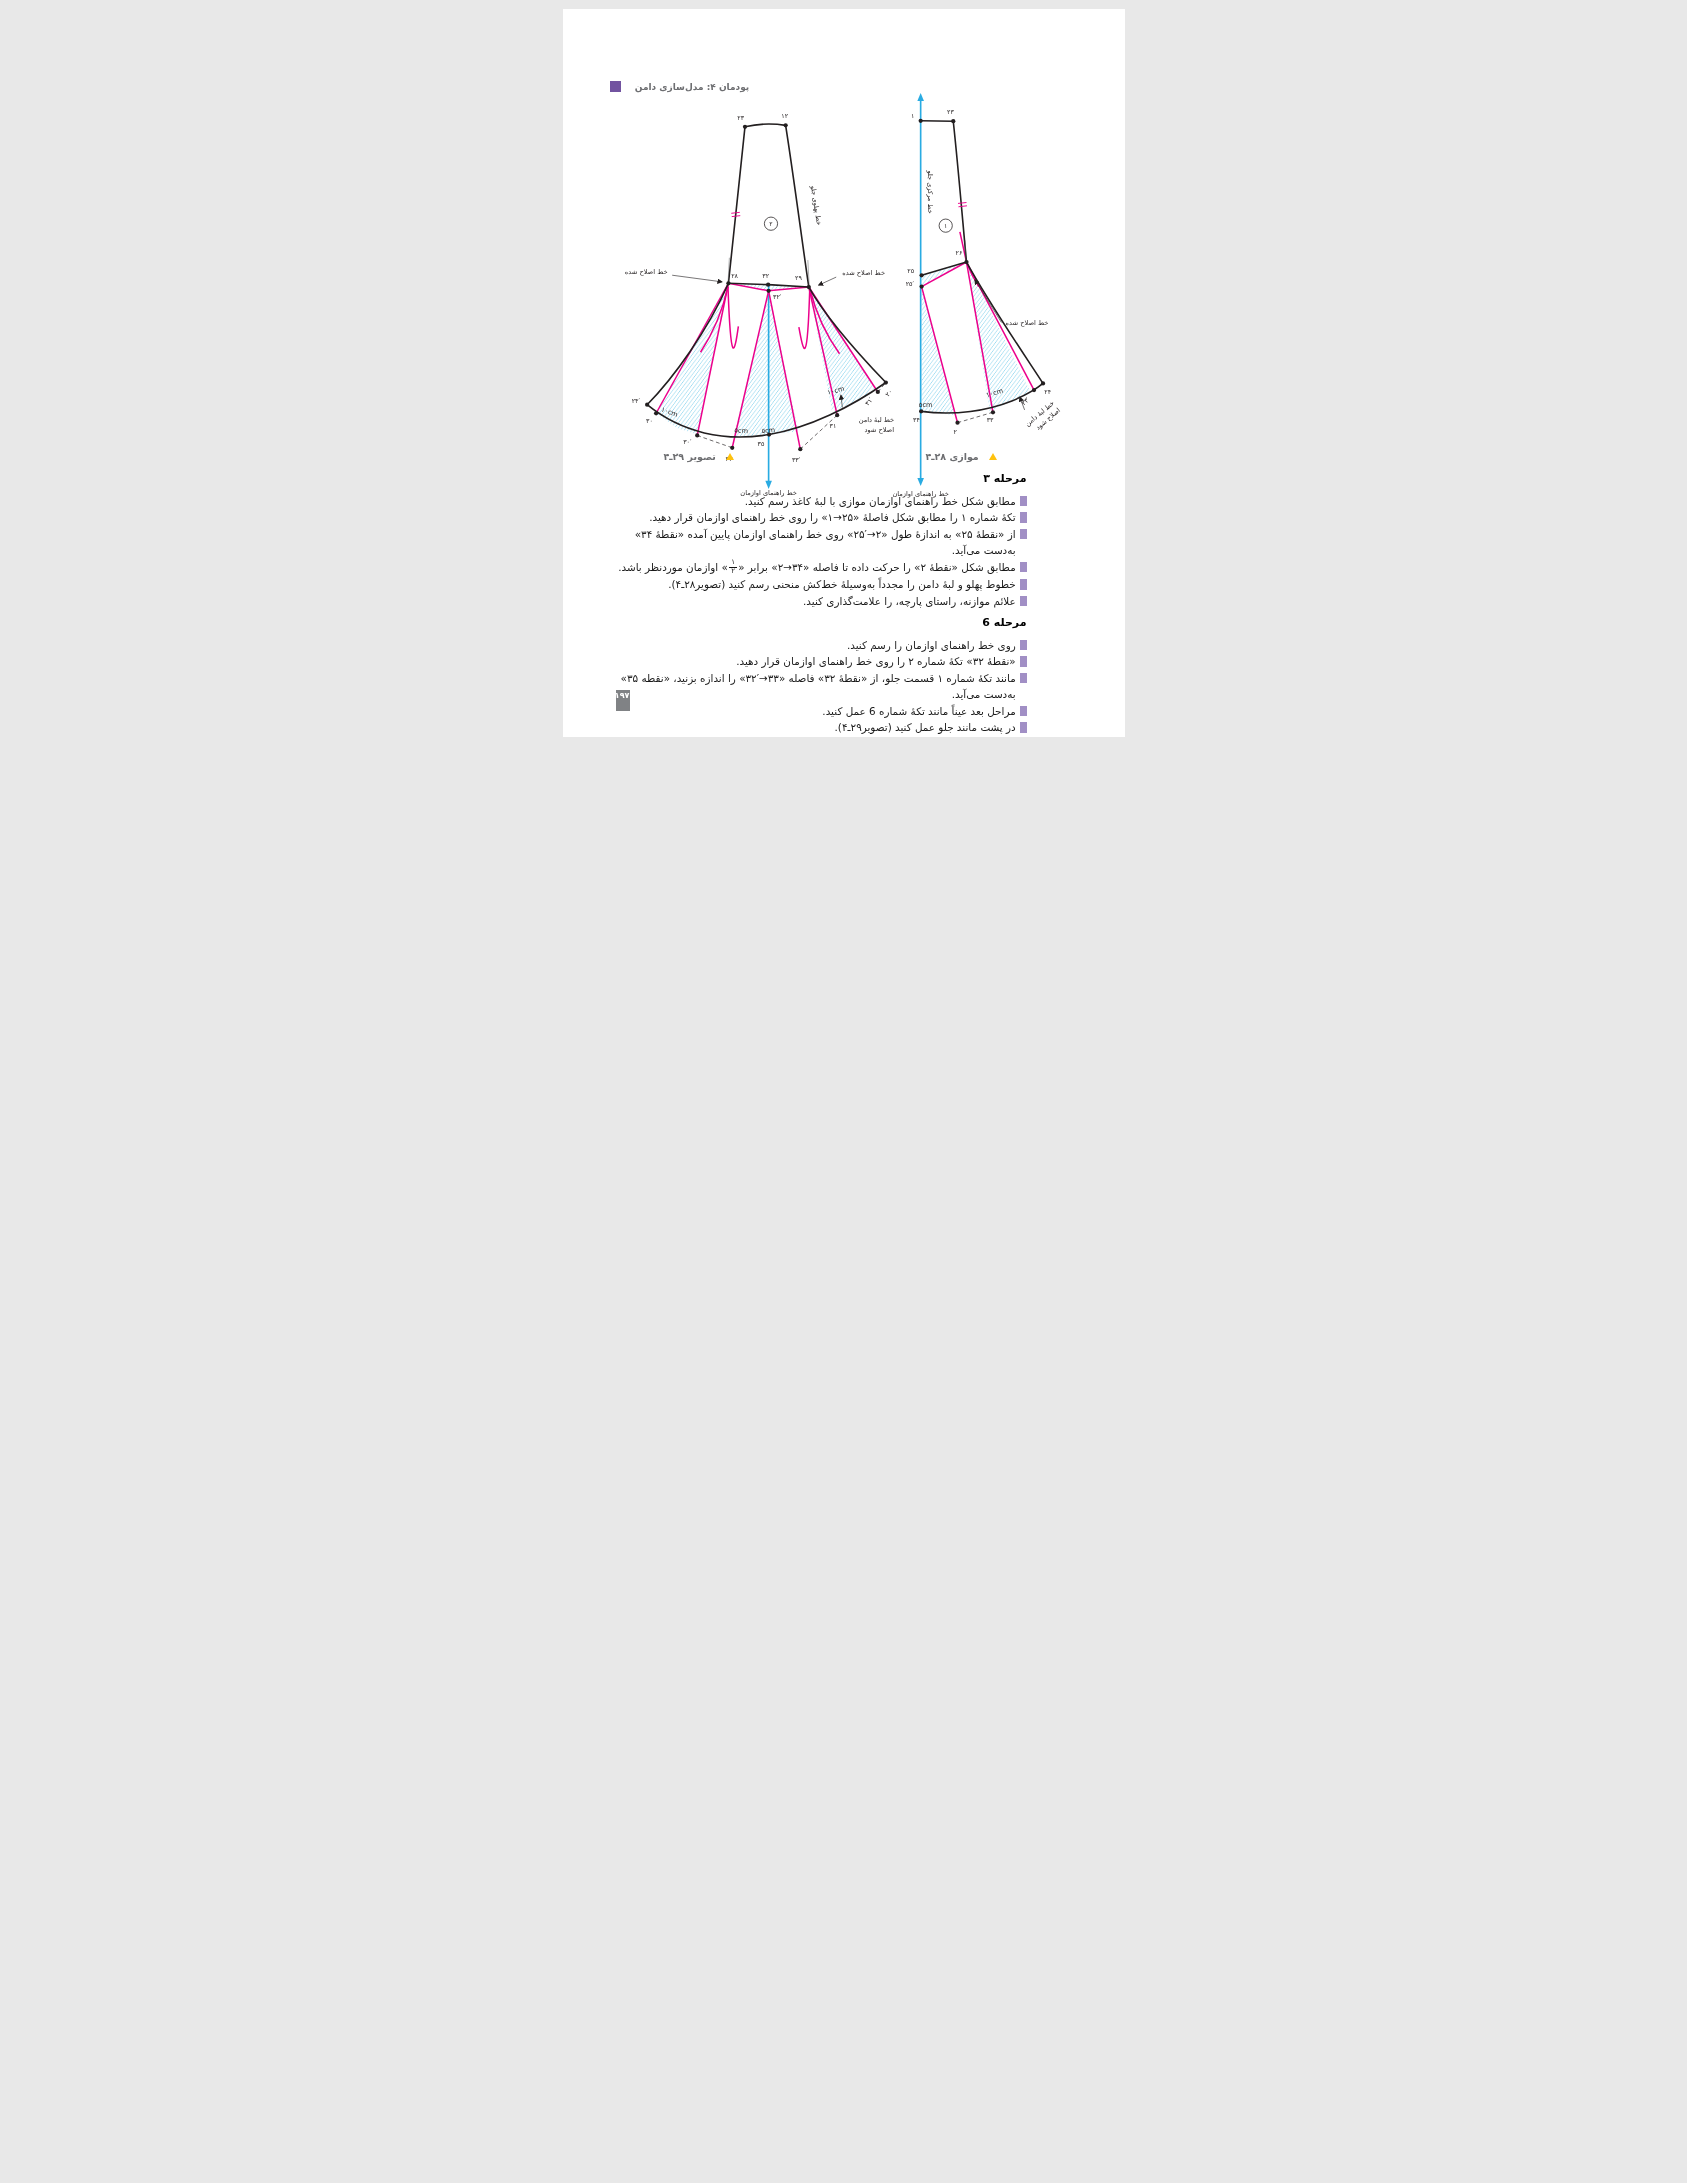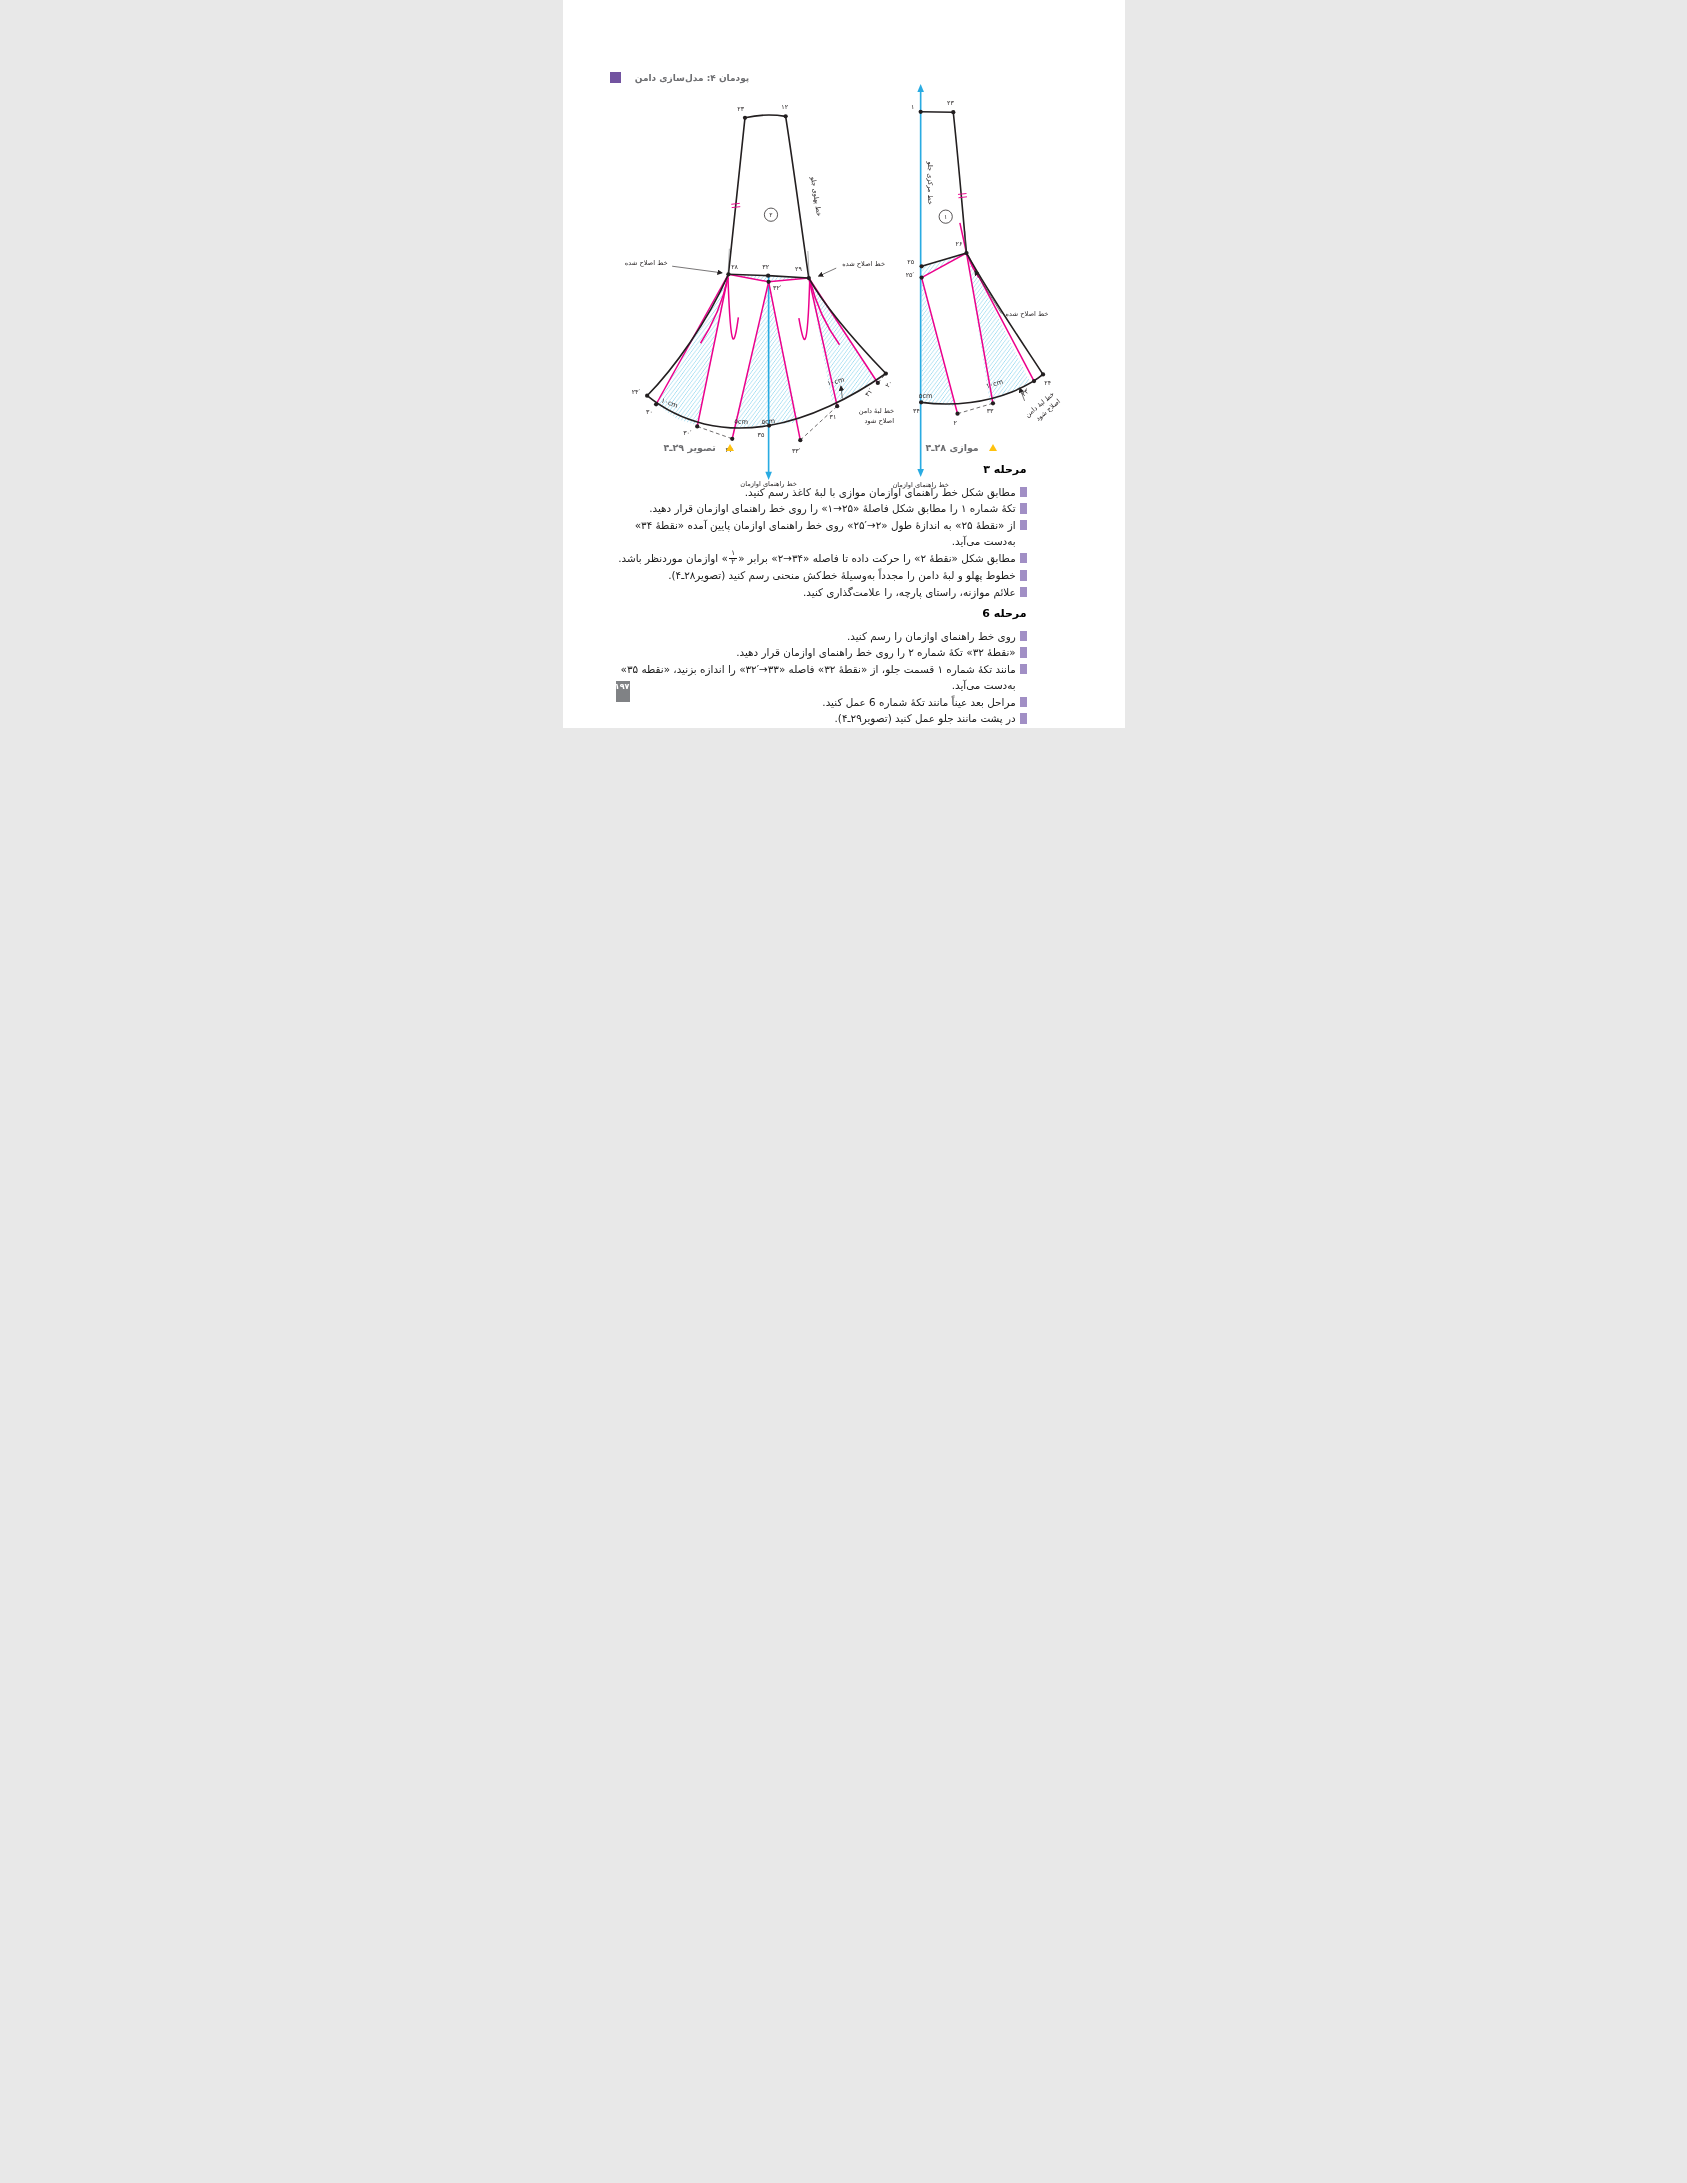--- a/index.html
+++ b/index.html
@@ -1,17 +1,17 @@
 <!DOCTYPE html>
 <html lang="fa" dir="rtl" style="font-size:7.6px"><head>
 <meta charset="utf-8">
 <style>
   html,body{margin:0;padding:0;background:#e8e8e8;}
   .page{
-    position:relative;width:562px;height:728px;margin:0 auto;background:#ffffff;
+    position:relative;width:562px;height:728px;margin:9px auto;background:#ffffff;
     font-family:"DejaVu Sans",sans-serif;color:#1a1a1a;overflow:hidden;direction:rtl;
   }
   
   .hdr{position:absolute;top:72px;left:47px;display:flex;align-items:center;direction:ltr;}
   .hdr-square{width:11.3px;height:11.3px;background:#7253A0;display:inline-block;}
   .hdr-title{margin-left:14px;font-size:9px;font-weight:bold;color:#6d6e71;direction:rtl;}
   
   .fig{position:absolute;}
   svg text{font-family:"DejaVu Sans",sans-serif;fill:#231F20;}
   .caption{position:absolute;display:flex;align-items:center;gap:10px;direction:rtl;}

